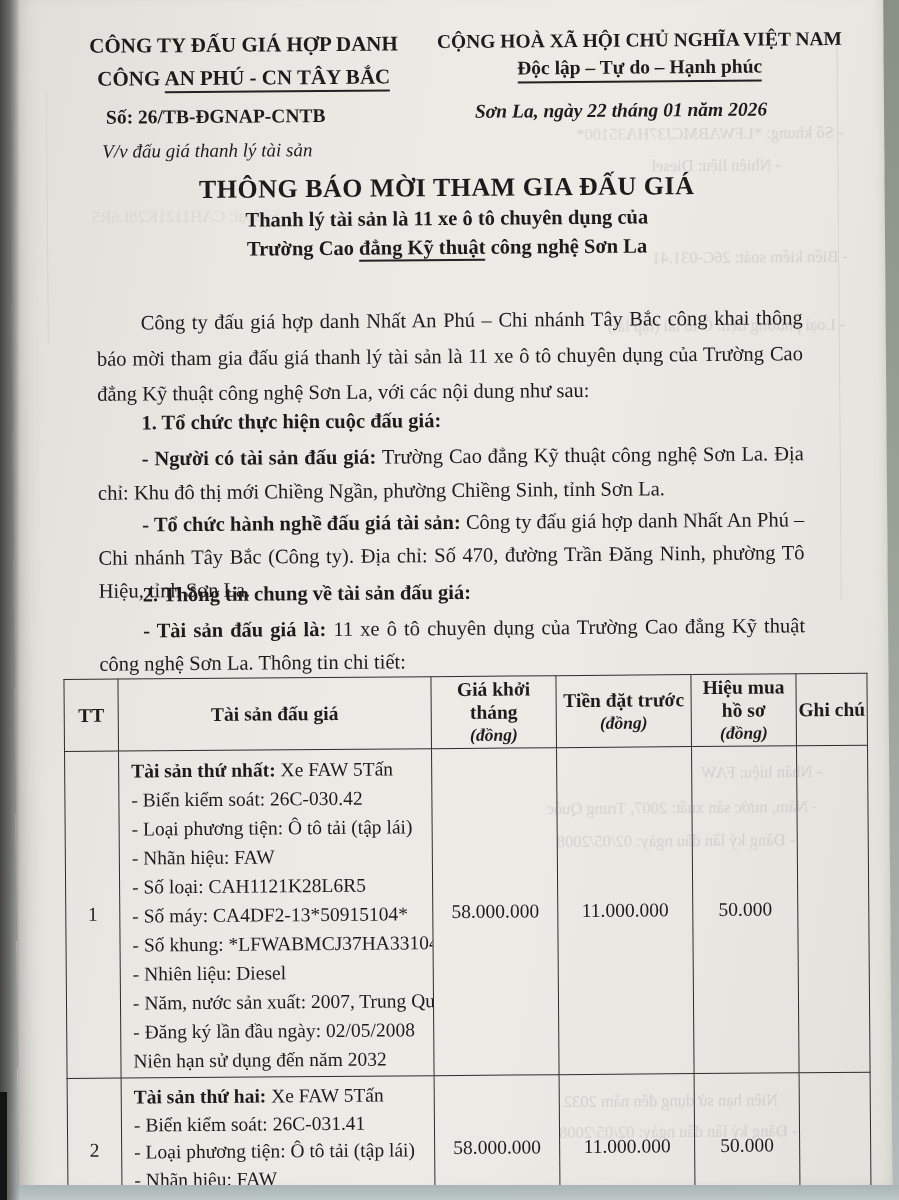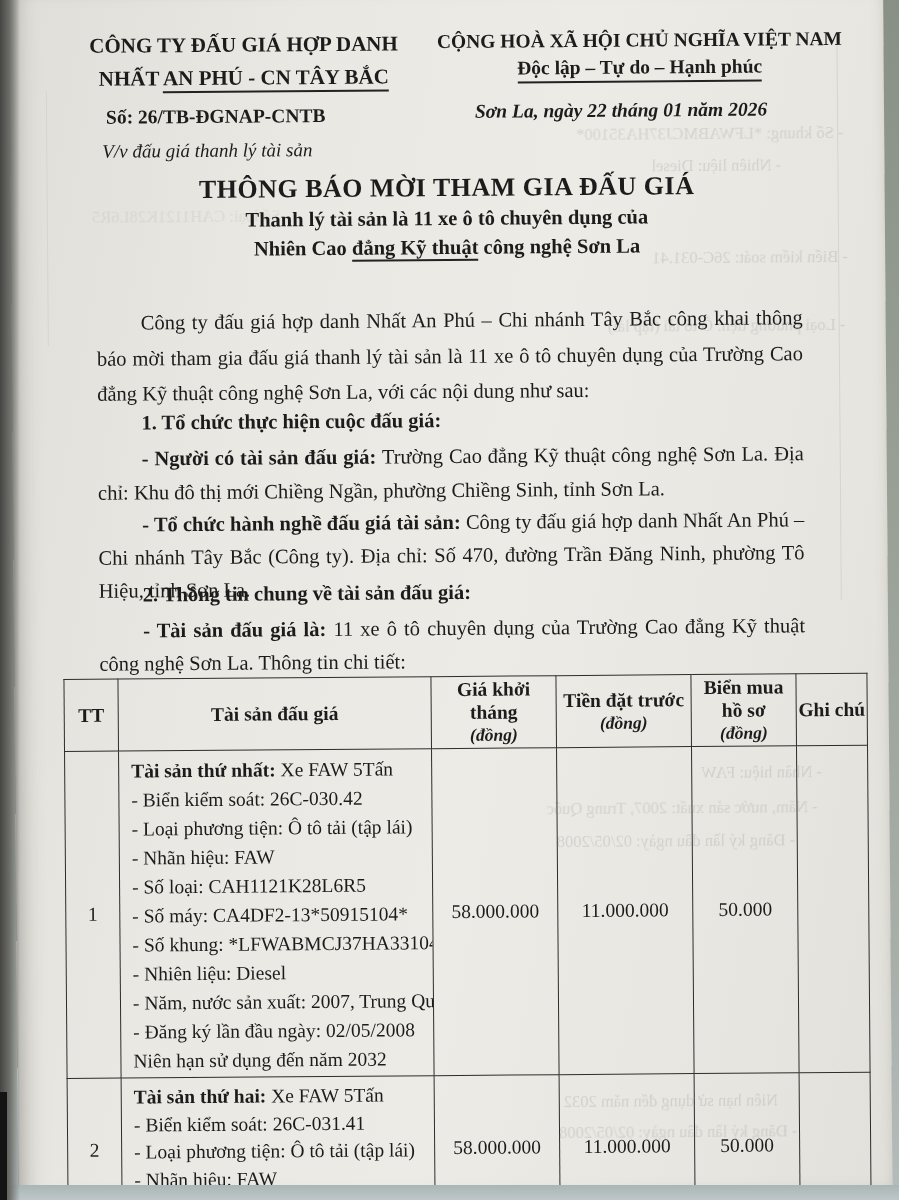--- a/index.html
+++ b/index.html
@@ -93,34 +93,34 @@
   <div class="ghost" style="left:610px; top:318px;">- Loại phương tiện: Ô tô tải (tập lái)</div>
   <div class="ghost" style="left:700px; top:765px;">- Nhãn hiệu: FAW</div>
   <div class="ghost" style="left:545px; top:800px;">- Năm, nước sản xuất: 2007, Trung Quốc</div>
   <div class="ghost" style="left:555px; top:833px;">- Đăng ký lần đầu ngày: 02/05/2008</div>
   <div class="ghost" style="left:560px; top:1093px;">Niên hạn sử dụng đến năm 2032</div>
   <div class="ghost" style="left:555px; top:1124px;">- Đăng ký lần đầu ngày: 02/05/2008</div>
   <div class="ghost" style="left:95px; top:205px; opacity:.12;">- Số loại: CAH1121K28L6R5</div>
 
   <div class="hdr-left">
     <div>CÔNG TY ĐẤU GIÁ HỢP DANH</div>
-    <div><span>NHẤT </span><span class="u">AN PHÚ - CN TÂY BẮC</span></div>
+    <div><span>CÔNG </span><span class="u">AN PHÚ - CN TÂY BẮC</span></div>
   </div>
   <div class="hdr-right">
     <div class="l1">CỘNG HOÀ XÃ HỘI CHỦ NGHĨA VIỆT NAM</div>
     <div><span class="l2">Độc lập – Tự do – Hạnh phúc</span></div>
   </div>
 
   <div class="doc-number">Số: 26/TB-ĐGNAP-CNTB</div>
   <div class="doc-subject">V/v đấu giá thanh lý tài sản</div>
   <div class="place-date">Sơn La, ngày 22 tháng 01 năm 2026</div>
 
   <div class="title-main">THÔNG BÁO MỜI THAM GIA ĐẤU GIÁ</div>
   <div class="title-sub1">Thanh lý tài sản là 11 xe ô tô chuyên dụng của</div>
-  <div class="title-sub2"><span>Nhiên Cao </span><span class="u">đẳng Kỹ thuật</span><span> công nghệ Sơn La</span></div>
+  <div class="title-sub2"><span>Trường Cao </span><span class="u">đẳng Kỹ thuật</span><span> công nghệ Sơn La</span></div>
 
   <div class="blk intro indent">Công ty đấu giá hợp danh Nhất An Phú – Chi nhánh Tây Bắc công khai thông báo mời tham gia đấu giá thanh lý tài sản là 11 xe ô tô chuyên dụng của Trường Cao đẳng Kỹ thuật công nghệ Sơn La, với các nội dung như sau:</div>
 
   <div class="blk sec1 indent">1. Tổ chức thực hiện cuộc đấu giá:</div>
   <div class="blk i11 indent"><b>- Người có tài sản đấu giá:</b><span> Trường Cao đẳng Kỹ thuật công nghệ Sơn La. Địa chỉ: Khu đô thị mới Chiềng Ngần, phường Chiềng Sinh, tỉnh Sơn La.</span></div>
   <div class="blk i12 indent"><b>- Tổ chức hành nghề đấu giá tài sản:</b><span> Công ty đấu giá hợp danh Nhất An Phú – Chi nhánh Tây Bắc (Công ty). Địa chỉ: Số 470, đường Trần Đăng Ninh, phường Tô Hiệu, tỉnh Sơn La.</span></div>
 
   <div class="blk sec2 indent">2. Thông tin chung về tài sản đấu giá:</div>
   <div class="blk i21 indent"><b>- Tài sản đấu giá là:</b><span> 11 xe ô tô chuyên dụng của Trường Cao đẳng Kỹ thuật công nghệ Sơn La. Thông tin chi tiết:</span></div>
 
@@ -143,21 +143,21 @@
           </th>
         <th>
             <div class="th-label">Giá khởi tháng</div>
             <div class="th-unit">(đồng)</div>
           </th>
         <th>
             <div class="th-label">Tiền đặt trước</div>
             <div class="th-unit">(đồng)</div>
           </th>
         <th>
-            <div class="th-label">Biển mua hồ sơ</div>
+            <div class="th-label">Hiệu mua hồ sơ</div>
             <div class="th-unit">(đồng)</div>
           </th>
         <th>
             <div class="th-label">Ghi chú</div>
           </th>
       </tr>
     </thead>
     <tbody>
       <tr class="row-1">
         <td class="tt-cell">1</td>

